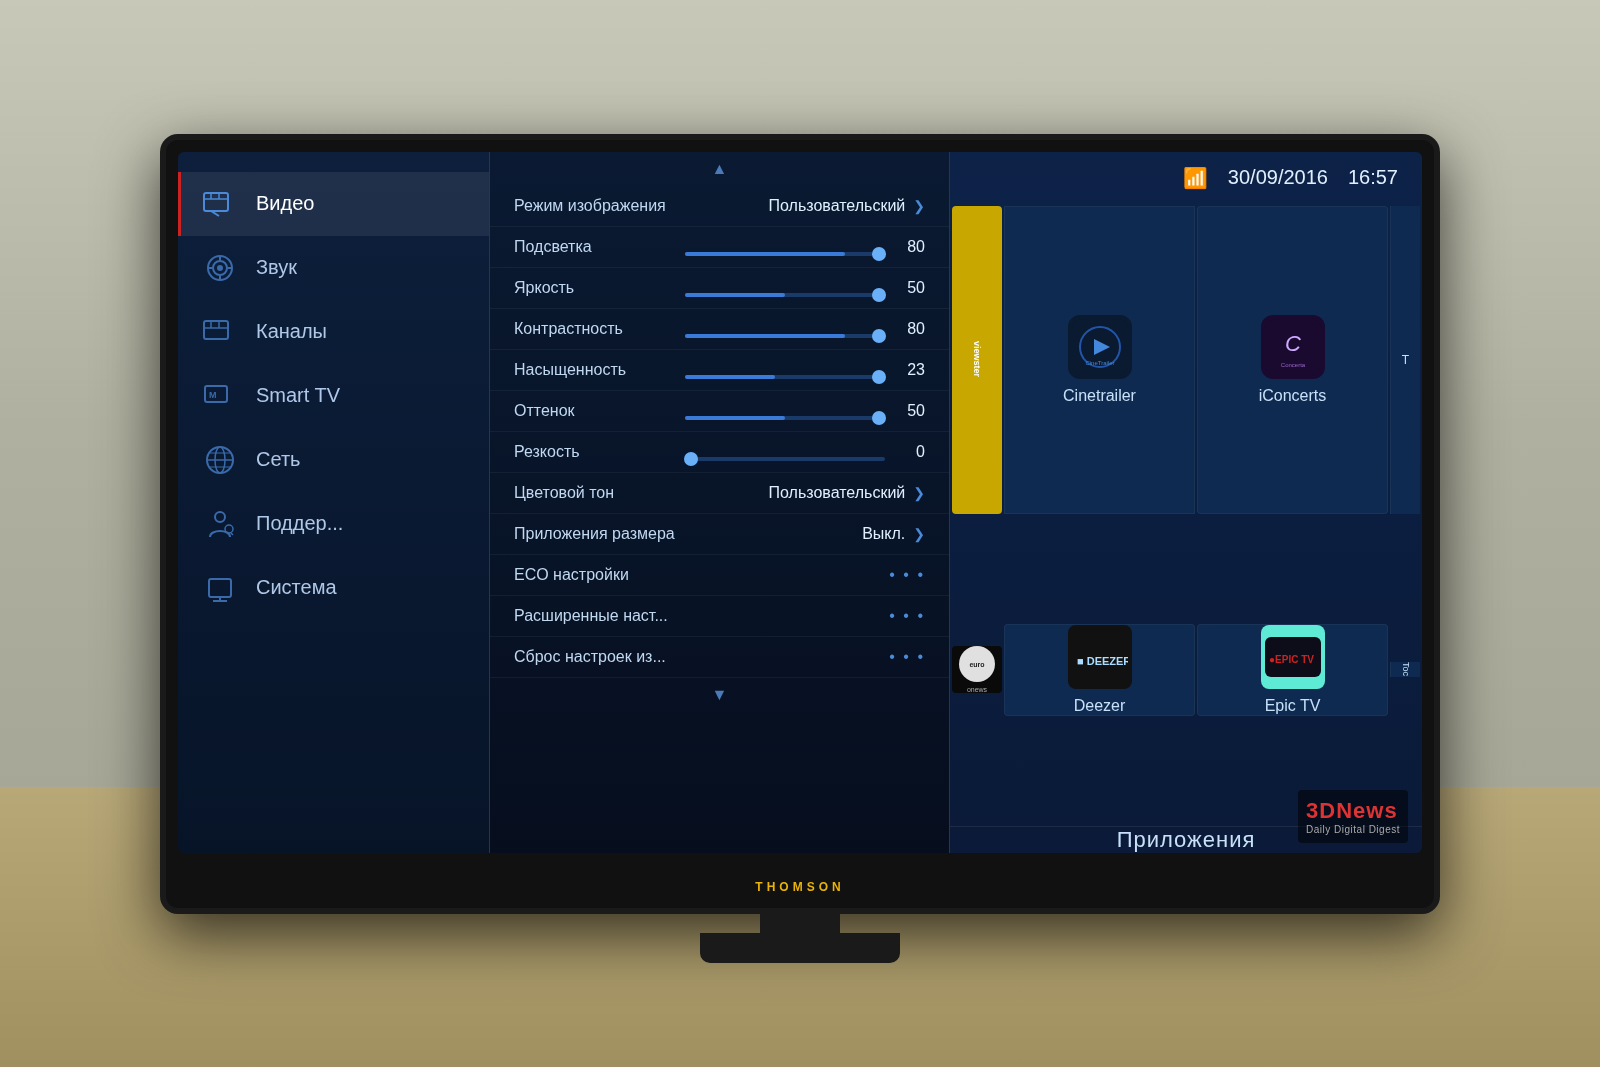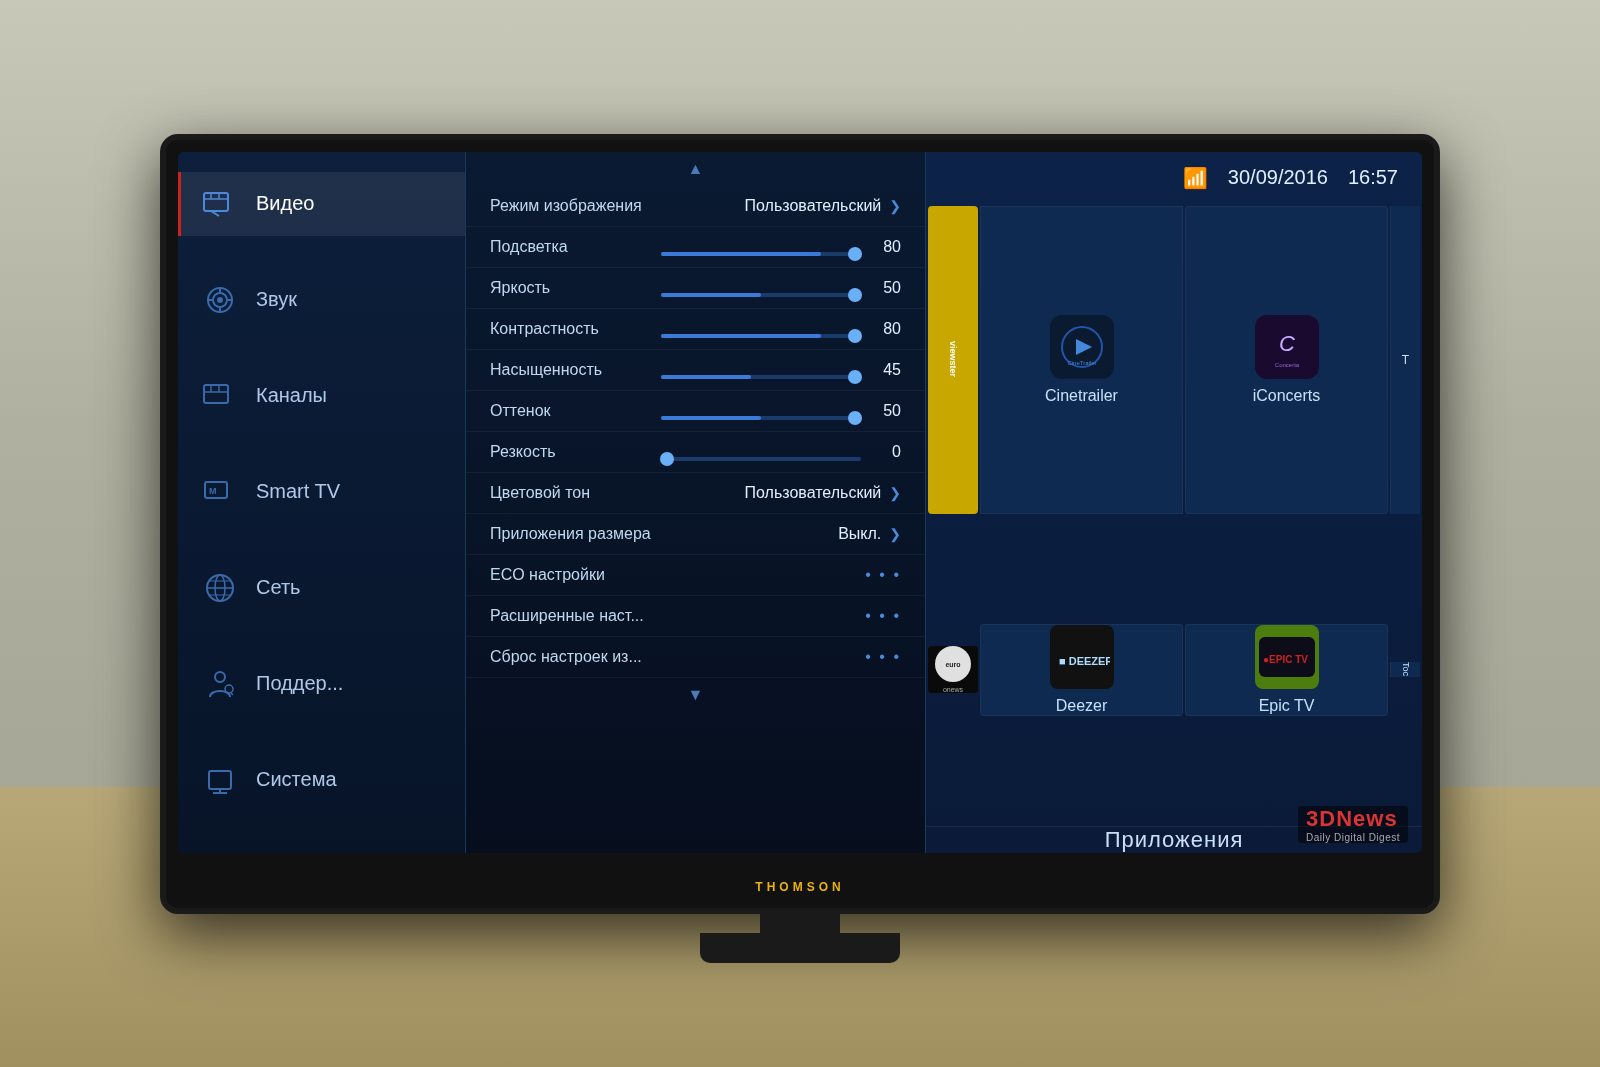--- a/index.html
+++ b/index.html
@@ -59,28 +59,27 @@
       left: 50%;
       transform: translateX(-50%);
       color: #eab308;
       font-size: 12px;
       letter-spacing: 4px;
       font-weight: bold;
     }
 
     
     .sidebar {
-      width: 288px;
+      width: 312px;
       background: linear-gradient(180deg, #0d1f3c 0%, #071428 100%);
       border-right: 1px solid #1a3a5c;
       display: flex;
       flex-direction: column;
       padding: 20px 0;
       flex-shrink: 0;
-      gap: 32px;
     }
 
     .sidebar-item {
       display: flex;
       align-items: center;
       padding: 14px 24px;
       cursor: pointer;
       position: relative;
     }
 
@@ -276,21 +275,21 @@
     }
     .icon-iconcerts {
       background: #1a0a30;
       border-radius: 12px;
     }
     .icon-deezer {
       background: #111;
       border-radius: 8px;
     }
     .icon-epictv {
-      background: #4d7c0f;
+      background: #5eead4;
       border-radius: 8px;
     }
 
     
     .tv-stand {
       position: absolute;
       bottom: -55px;
       left: 50%;
       transform: translateX(-50%);
       width: 200px;
@@ -315,21 +314,21 @@
 
     
     svg { display: block; }
 
     
     .wm-box {
       position: absolute;
       bottom: 10px;
       right: 14px;
       background: rgba(0,0,0,0.5);
-      padding: 0 8px;
+      padding: 8px 8px;
       border-radius: 4px;
     }
 
     .wm-main {
       color: #dd3333;
       font-size: 22px;
       font-weight: 900;
       letter-spacing: 1px;
     }
 
@@ -486,21 +485,21 @@
         </div>
 
         <div class="settings-item">
           <span class="settings-item-label">Насыщенность</span>
           <div class="slider-container">
             <div class="slider-track">
               <div class="slider-fill" style="width:45%">
                 <div class="slider-thumb"></div>
               </div>
             </div>
-            <span class="slider-value">45</span>
+            <span class="slider-value">23</span>
           </div>
         </div>
 
         <div class="settings-item">
           <span class="settings-item-label">Оттенок</span>
           <div class="slider-container">
             <div class="slider-track">
               <div class="slider-fill" style="width:50%">
                 <div class="slider-thumb"></div>
               </div>

